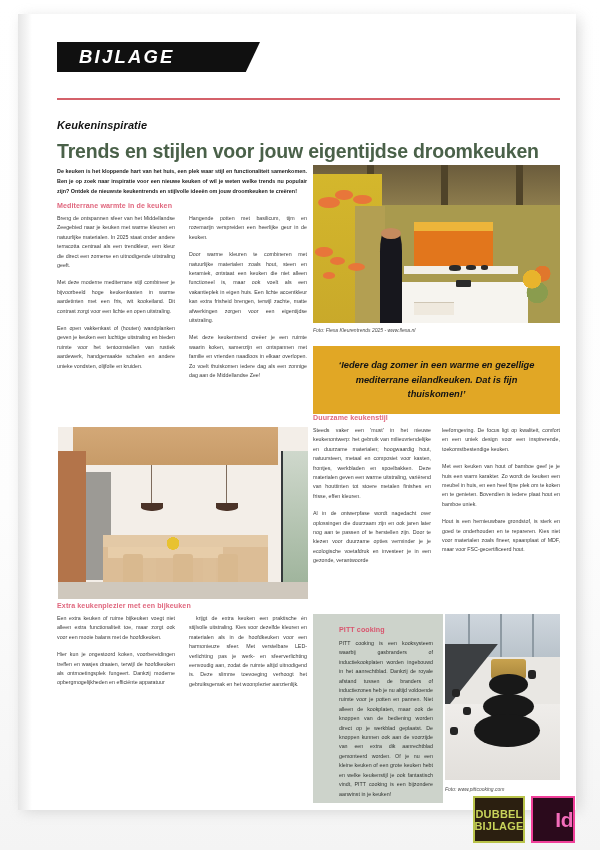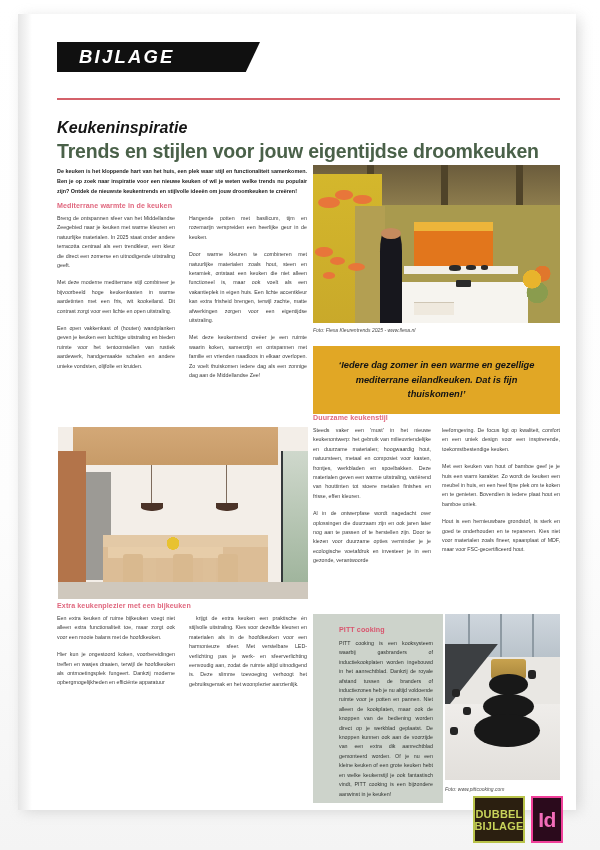--- a/index.html
+++ b/index.html
@@ -62,21 +62,21 @@
   #red-rule {
     position: absolute; left: 21px; top: 84px;
     width: 503px; height: 2px;
     background: #d4616a;
   }
 
   
   #kicker {
     position: absolute; left: 21px; top: 105px;
     font-style: italic; font-weight: 700;
-    font-size: 16px; color: #141414; letter-spacing: .1px;
+    font-size: 11px; color: #141414; letter-spacing: .1px;
   }
   #headline {
     position: absolute; left: 21px; top: 126px;
     font-weight: 700; font-size: 19.5px;
     color: #4a6149; letter-spacing: -.2px; white-space: nowrap;
   }
 
   
   #intro {
     position: absolute; left: 21px; top: 152px; width: 250px;
@@ -226,24 +226,24 @@
     border: 2px solid #b9c34a;
     display: flex; flex-direction: column;
     align-items: center; justify-content: center;
     line-height: 12px;
   }
   #logo-dubbel span {
     color: #c8d35a; font-weight: 700; font-size: 11px; letter-spacing: .2px;
   }
   #logo-id {
     position: absolute; left: 531px; top: 796px;
-    width: 32px; height: 47px;
+    width: 44px; height: 47px;
     background: #2b0a1c;
     border: 2px solid #f0409a;
-    display: flex; align-items: center; justify-content: center;
+    display: flex; align-items: center; justify-content: flex-end;
   }
   #logo-id span {
     color: #f36dba; font-weight: 700; font-size: 21px; letter-spacing: -.5px;
   }
 </style>
 </head>
 <body>
 
 <div id="stage">
 

